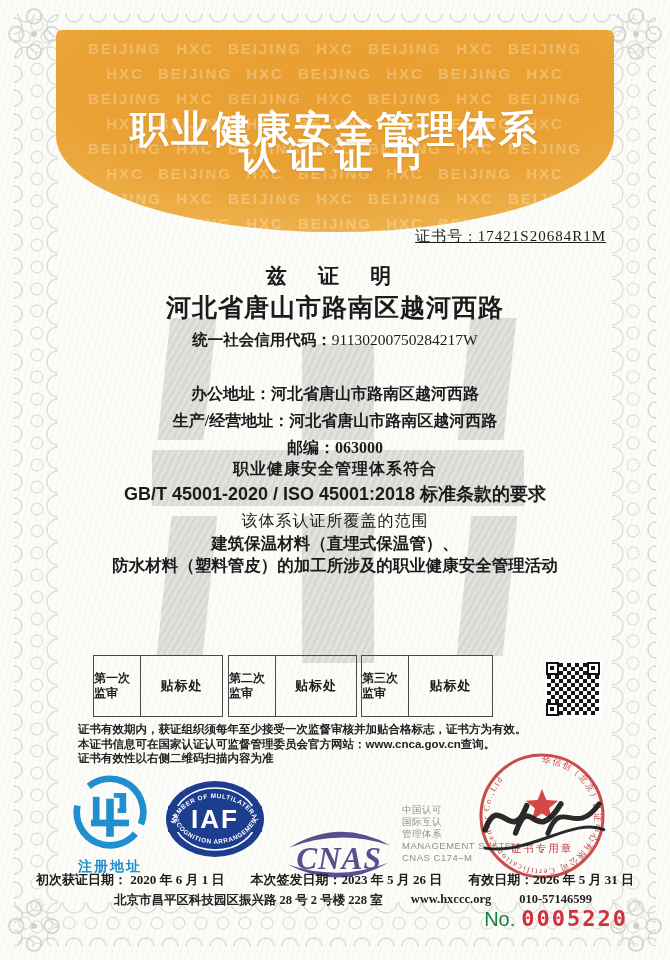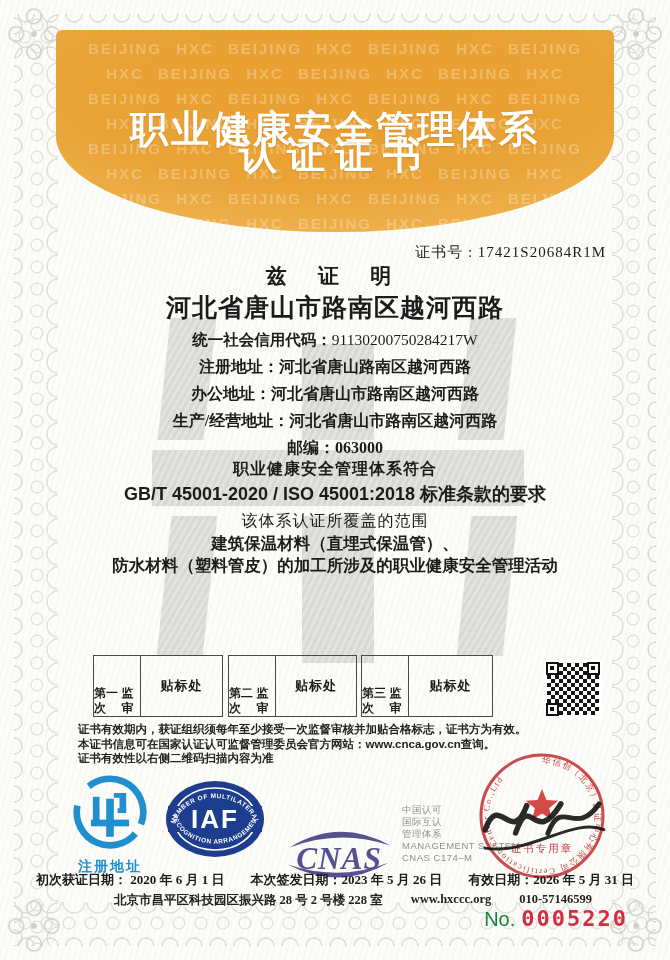--- a/index.html
+++ b/index.html
@@ -52,37 +52,37 @@
   .em-tl{left:12px;top:0;width:46px;height:122px;transform:skewX(-6deg);}
   .em-tr{left:312px;top:0;width:46px;height:122px;transform:skewX(-6deg);}
   .em-ct{left:150px;top:26px;width:72px;height:96px;}
   .em-band{left:0;top:132px;width:372px;height:56px;}
   .em-bl{left:12px;top:198px;width:46px;height:140px;transform:skewX(-6deg);}
   .em-br{left:312px;top:198px;width:46px;height:140px;transform:skewX(-6deg);}
   .em-cb{left:150px;top:198px;width:72px;height:147px;}
 
   
   .cline{position:absolute;left:0;width:100%;text-align:center;}
-  .cert-no{position:absolute;top:243px;right:64px;font:15px "Liberation Serif",serif;letter-spacing:1px;}
+  .cert-no{position:absolute;top:227px;right:64px;font:15px "Liberation Serif",serif;letter-spacing:1px;text-decoration:underline;}
   .attest{top:262px;font:700 21px "Liberation Serif",serif;letter-spacing:13px;}
   .company{top:291px;font:700 25px "Liberation Serif",serif;letter-spacing:1px;}
   .credit{top:330px;font:15.5px "Liberation Serif",serif;}
   .credit b{font-weight:700;}
   .addr{font:700 16px "Liberation Serif",serif;}
   .reg{top:357px;} .office{top:384px;} .prod{top:411px;} .post{top:438px;}
   .sysline{top:459px;font:600 16px "Liberation Sans",sans-serif;letter-spacing:1px;}
   .stdline{top:482px;font:700 18px "Liberation Sans",sans-serif;}
   .scopehead{top:511px;font:500 16px "Liberation Sans",sans-serif;letter-spacing:1px;}
   .scope1{top:533px;font:700 16.5px "Liberation Serif",serif;}
   .scope2{top:555px;font:700 16.5px "Liberation Serif",serif;}
 
   
   .abox{position:absolute;top:655px;height:60px;border:1px solid #4a4a4a;display:flex;background:transparent;}
-  .abox .period{width:46px;border-right:1px solid #4a4a4a;display:flex;flex-direction:row;
-    align-items:flex-end;justify-content:center;font:600 12px/15px "Liberation Serif",serif;}
+  .abox .period{width:46px;border-right:1px solid #4a4a4a;display:flex;flex-direction:column;
+    align-items:flex-start;justify-content:center;font:600 12px/15px "Liberation Serif",serif;}
   .abox .sticker{flex:1;display:flex;align-items:center;justify-content:center;
     font:600 13px "Liberation Serif",serif;letter-spacing:1px;}
   .abox1{left:93px;width:128px;} .abox2{left:228px;width:127px;} .abox3{left:361px;width:130px;}
 
   
   .qr{position:absolute;left:544px;top:660px;width:58px;height:58px;background:#fff;padding:3px;box-sizing:border-box;}
   .qr-inner{position:relative;width:100%;height:100%;
     background-image:
       linear-gradient(45deg,#151515 25%,transparent 25% 75%,#151515 75%),
       linear-gradient(45deg,#151515 25%,transparent 25% 75%,#151515 75%);
@@ -146,21 +146,20 @@
       <div class="em-bl"></div>
       <div class="em-br"></div>
       <div class="em-cb"></div>
   </div>
 
   <div class="cline attest">兹 证 明</div>
   <div class="cline company">河北省唐山市路南区越河西路</div>
   <div class="cline credit">
     <b>统一社会信用代码：</b><span>91130200750284217W</span>
   </div>
-  <div class="cline addr reg">注册地址：河北省唐山路南区越河西路</div>
   <div class="cline addr office">办公地址：河北省唐山市路南区越河西路</div>
   <div class="cline addr prod">生产/经营地址：河北省唐山市路南区越河西路</div>
   <div class="cline addr post">邮编：063000</div>
 
   <div class="cline sysline">职业健康安全管理体系符合</div>
   <div class="cline stdline">GB/T 45001-2020 / ISO 45001:2018 标准条款的要求</div>
   <div class="cline scopehead">该体系认证所覆盖的范围</div>
   <div class="cline scope1">建筑保温材料（直埋式保温管）、</div>
   <div class="cline scope2">防水材料（塑料管皮）的加工所涉及的职业健康安全管理活动</div>
 

